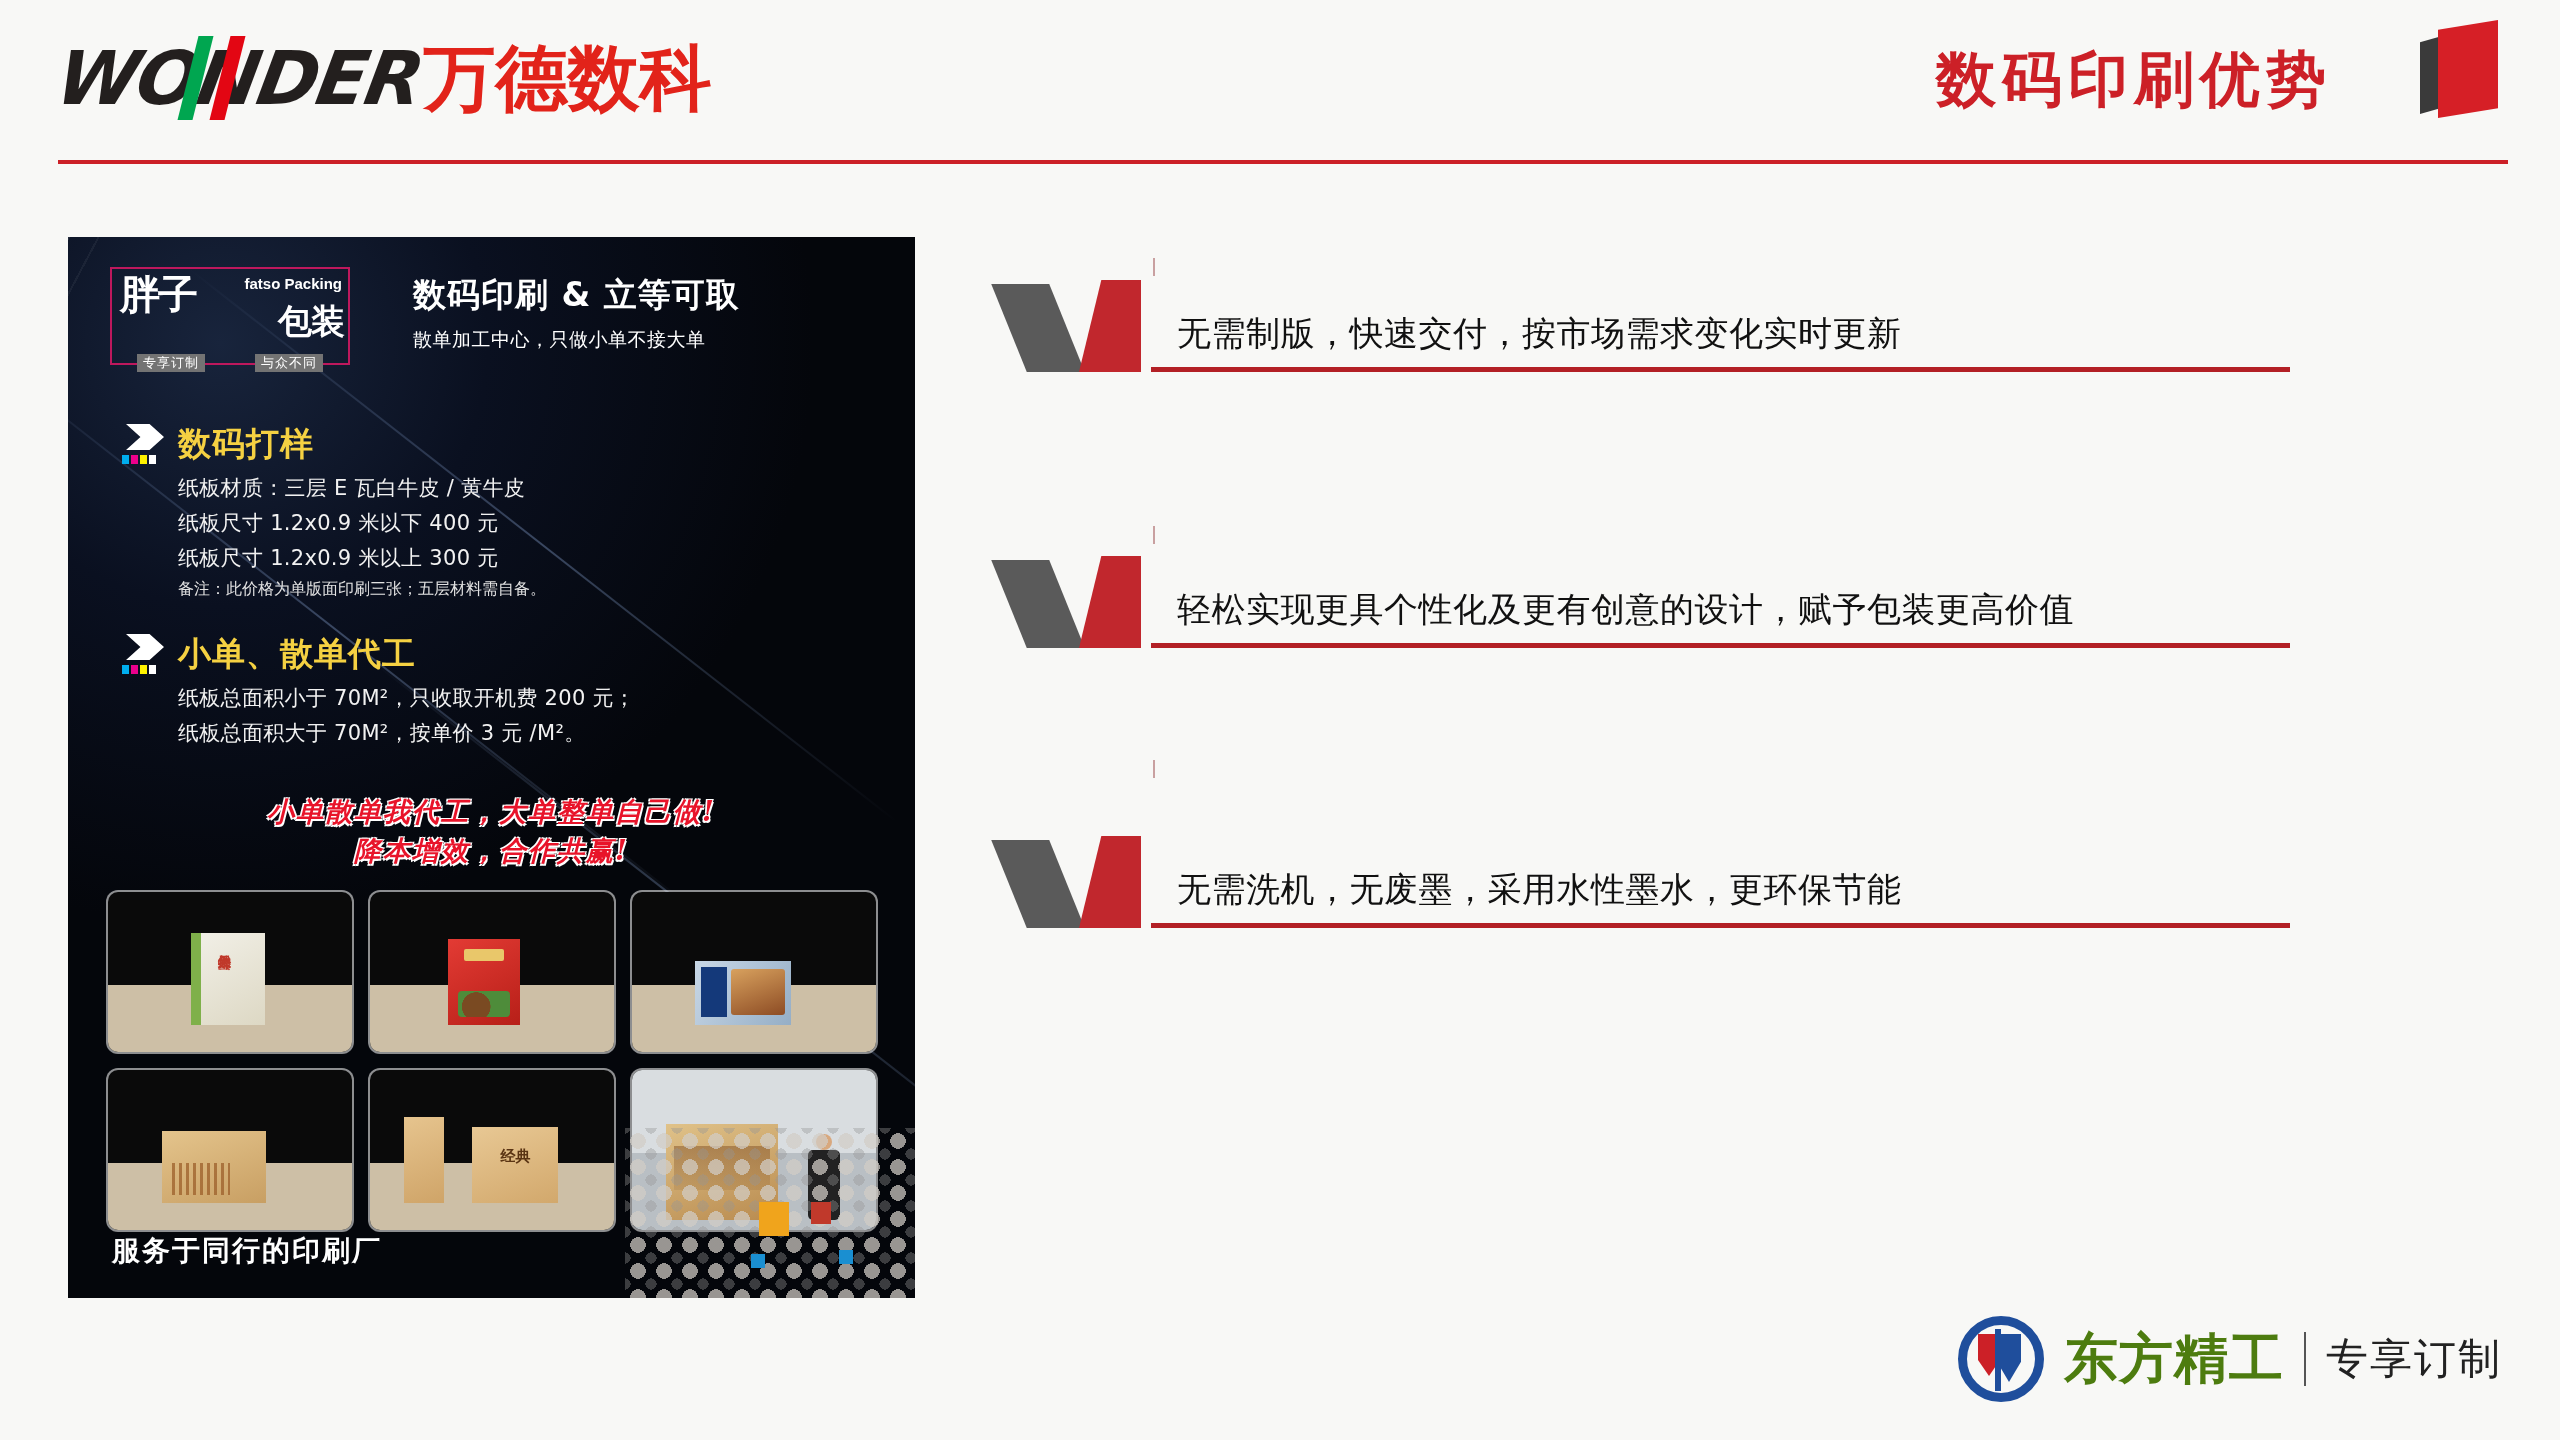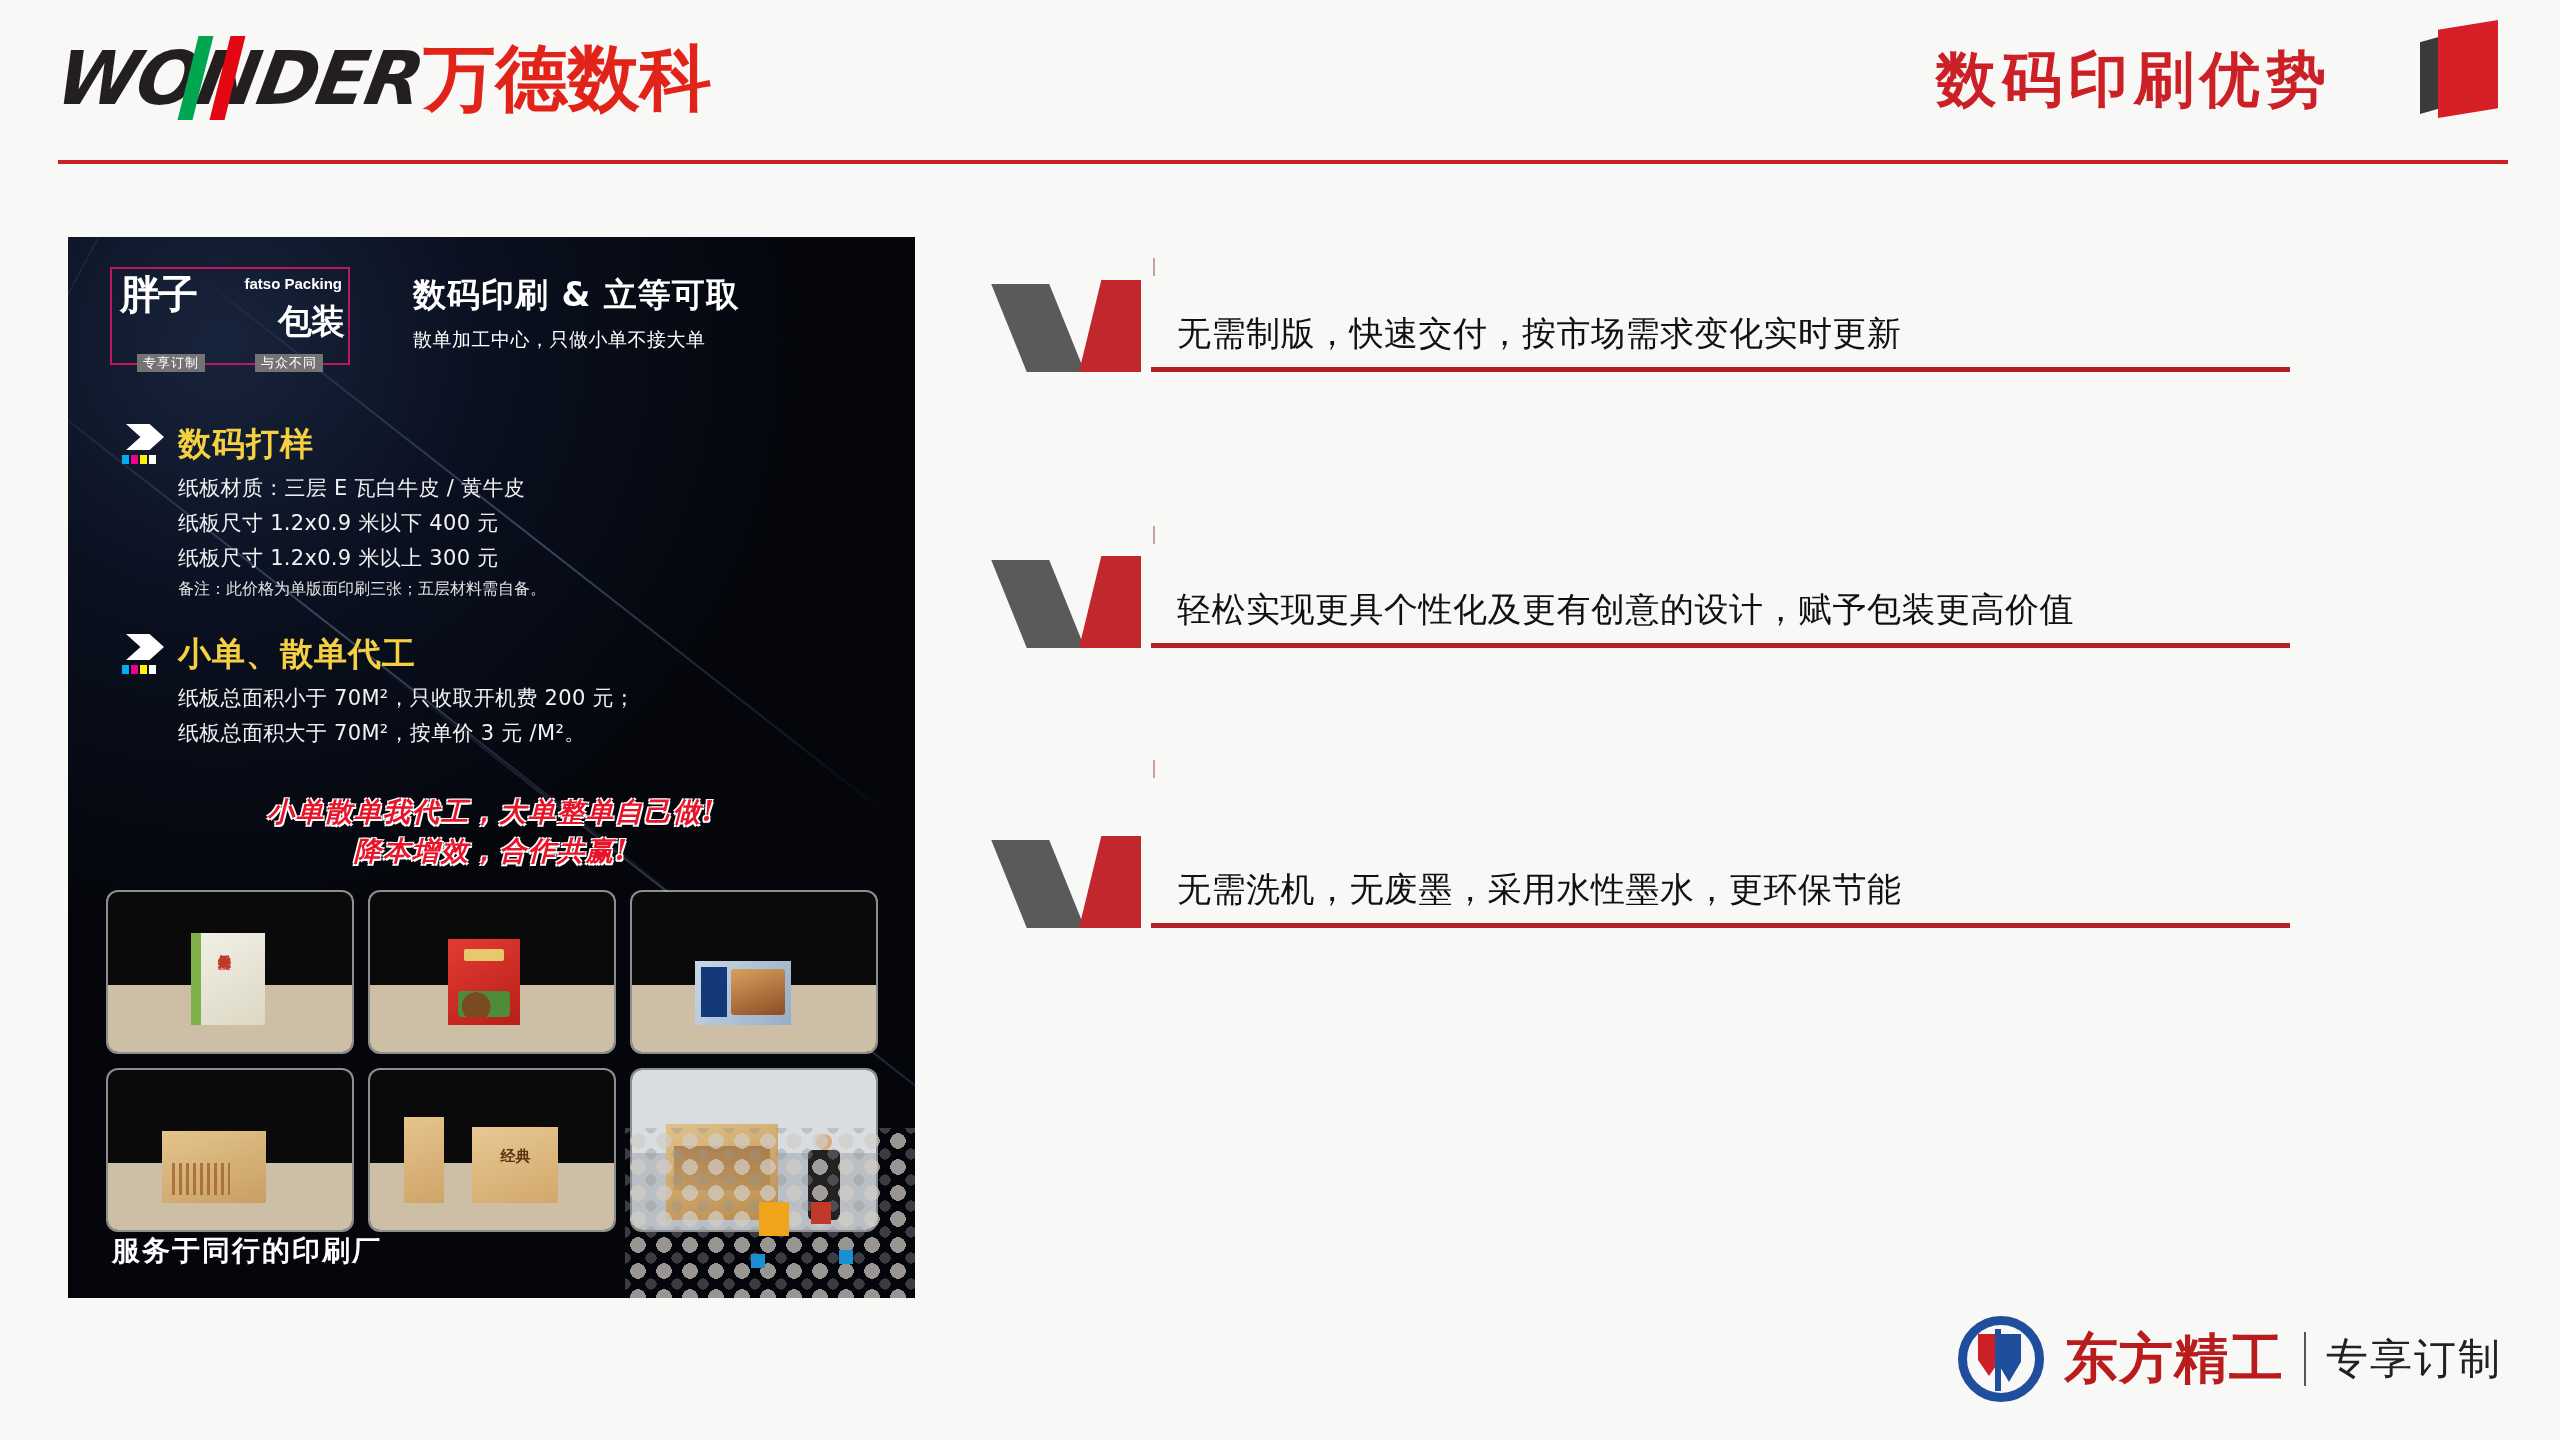--- a/index.html
+++ b/index.html
@@ -148,21 +148,21 @@
   .tick{position:absolute;left:148px;width:2px;height:18px;background:#c9a0a0;}
 
   
   .brand{position:absolute;right:58px;bottom:38px;display:flex;align-items:center;gap:20px;}
   .brand-mark{width:86px;height:86px;border-radius:50%;border:9px solid #1f4e9c;position:relative;box-sizing:border-box;}
   .brand-mark .shield-r{position:absolute;left:11px;top:9px;width:22px;height:42px;background:#cc2027;
      clip-path:polygon(0 0,100% 0,100% 62%,50% 100%,0 62%);}
   .brand-mark .shield-b{position:absolute;left:30px;top:9px;width:24px;height:48px;background:#1f4e9c;
      clip-path:polygon(0 0,100% 0,100% 58%,50% 100%,0 58%);}
   .brand-mark .bar{position:absolute;left:28px;top:4px;width:6px;height:62px;background:#1f4e9c;}
-  .brand-cn{font-size:54px;font-weight:bold;color:#b91c1c;letter-spacing:1px;
+  .brand-cn{font-size:54px;font-weight:bold;color:#4d7c0f;letter-spacing:1px;
      font-family:"DejaVu Sans",sans-serif;}
   .brand-sep{width:2px;height:54px;background:#555;}
   .brand-sub{font-size:42px;color:#222;letter-spacing:2px;font-family:"DejaVu Serif",serif;}
 </style>
 </head>
 <body>
 
 <div class="slide">
 
   <div class="logo">

